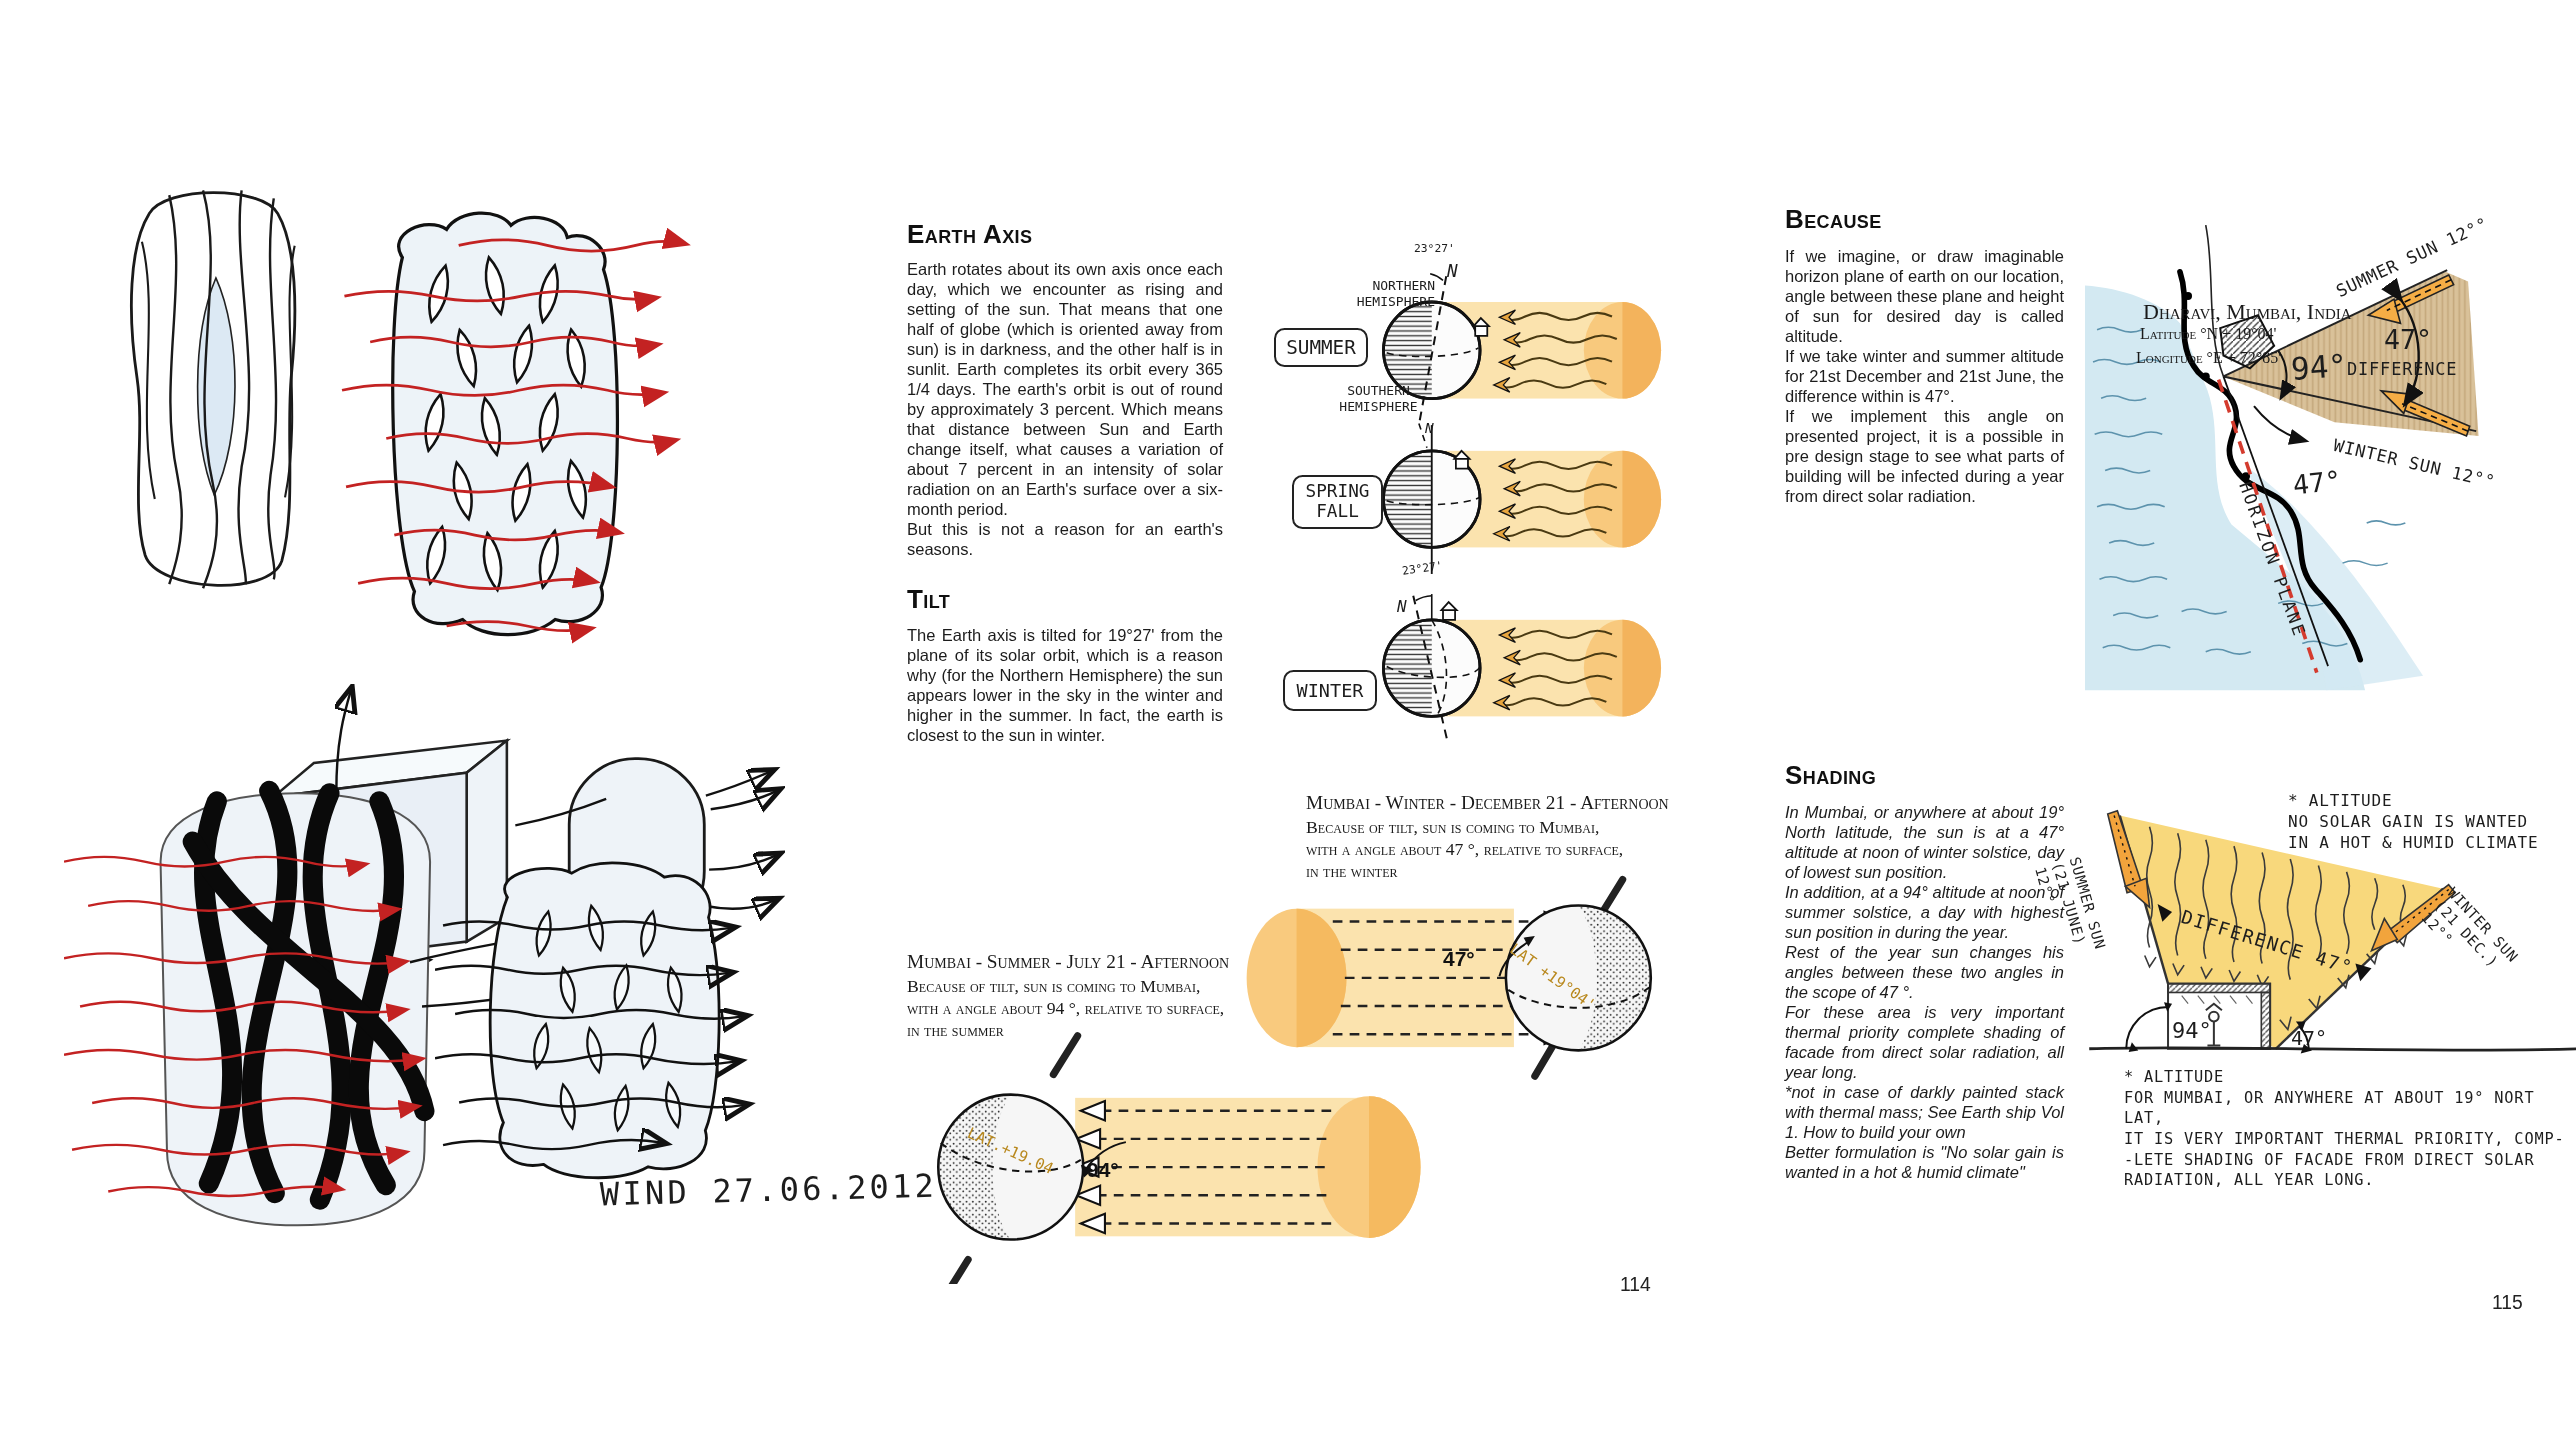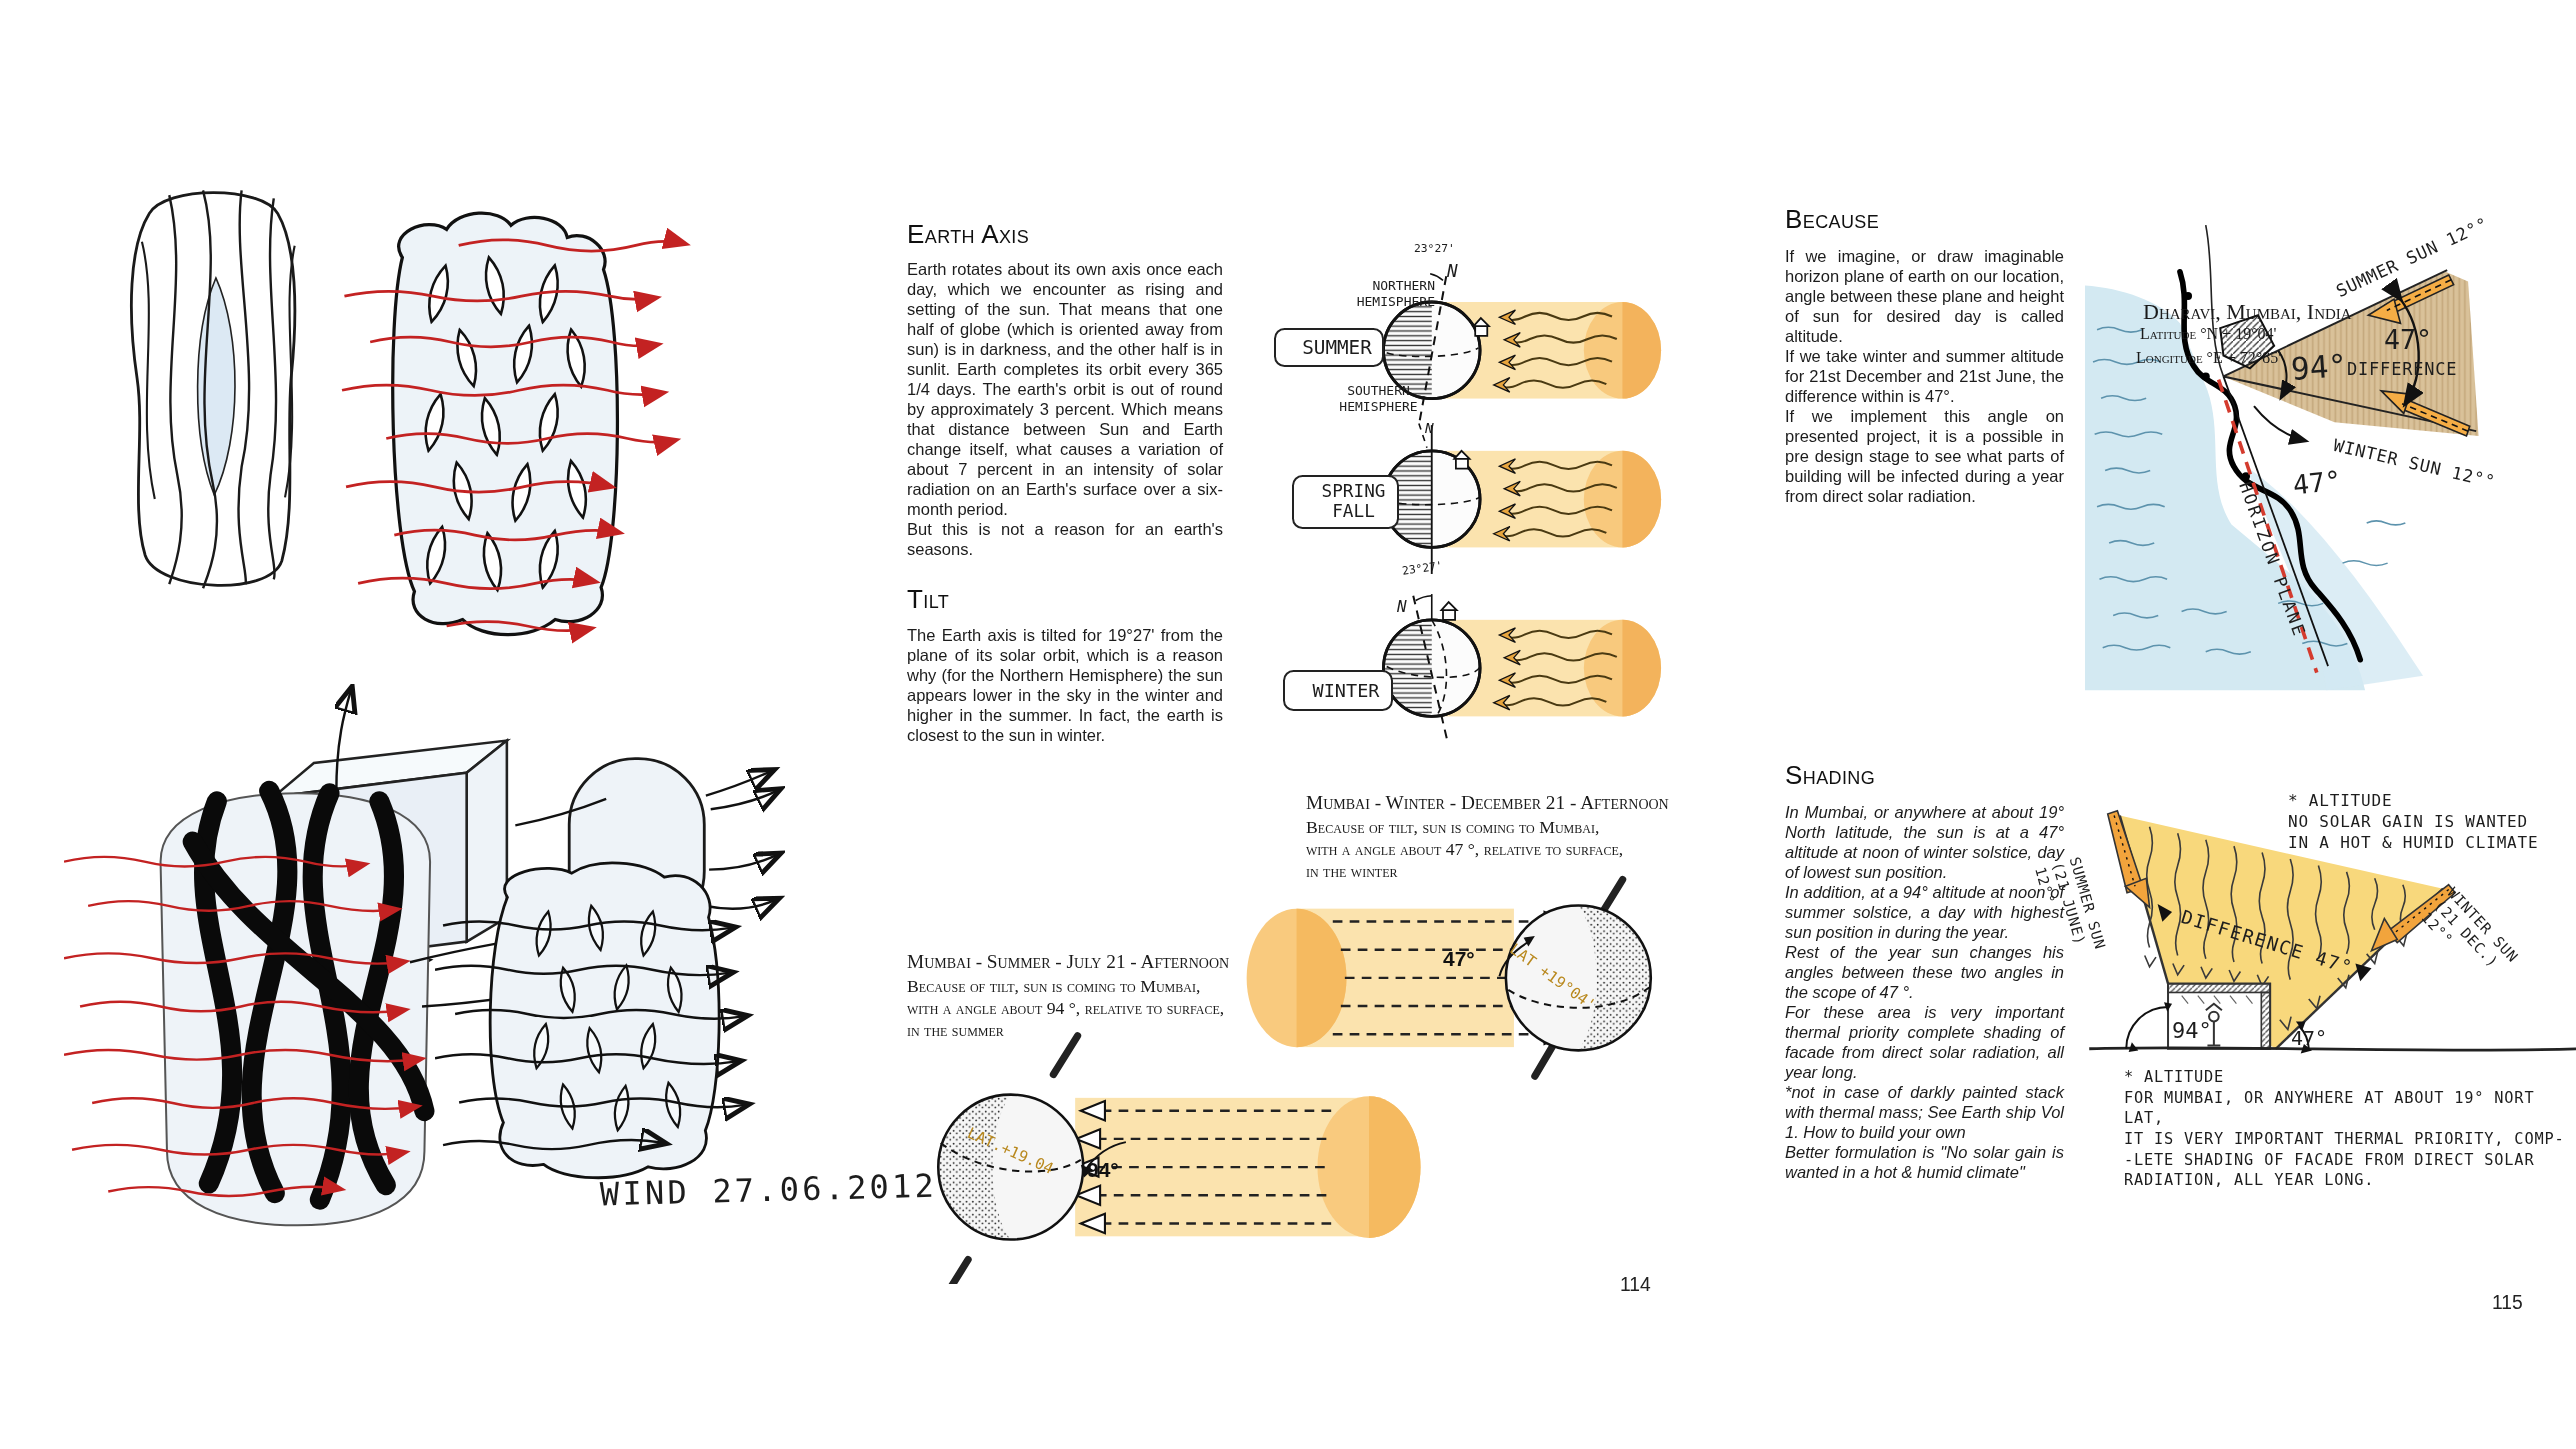--- a/index.html
+++ b/index.html
@@ -1,24 +1,24 @@
 <!DOCTYPE html>
 <html style="font-size:13px"><head>
 <meta charset="utf-8">
 <style>
   html,body{margin:0;padding:0;background:#e8e8e8;}
   #page{position:relative;width:2576px;height:1449px;background:#ffffff;overflow:hidden;}
   .abs{position:absolute;}
   .hand{font-family:"DejaVu Sans Mono",monospace;color:#1d1d1d;}
   .serifsc{font-family:"Liberation Serif",serif;font-variant:small-caps;color:#1a1a1a;}
-  .heading{font-family:"Liberation Sans",sans-serif;font-weight:400;font-variant:small-caps;letter-spacing:0.4px;color:#101010;text-align:center;}
+  .heading{font-family:"Liberation Sans",sans-serif;font-weight:700;font-variant:small-caps;letter-spacing:0.4px;color:#101010;text-align:center;}
   .body{font-family:"Liberation Sans",sans-serif;color:#1c1c1c;text-align:justify;}
   .pre{white-space:pre-line;}
   .gold{color:#b9891f;}
-  .seasonbox{border:2.4px solid #222;border-radius:10.5px;background:#fff;display:flex;align-items:center;justify-content:center;text-align:center;padding-left:16px;}
+  .seasonbox{border:2.4px solid #222;border-radius:10.5px;background:#fff;display:flex;align-items:center;justify-content:center;text-align:center;}
   .pagenum{font-family:"Liberation Sans",sans-serif;color:#222;}
   svg{display:block;}
 </style>
 </head>
 <body>
 
 <div id="page">
 
   <svg class="abs" style="left:113px;top:169px" width="209" height="451" viewBox="0 0 260 560">
     <path d="M45,55 C20,95 18,180 30,260 C40,330 22,420 40,480 C55,525 195,532 210,487 C228,420 215,330 222,255 C230,175 228,95 205,55 C185,20 65,20 45,55 Z" fill="#ffffff" stroke="#1a1a1a" stroke-width="3.5"></path>

